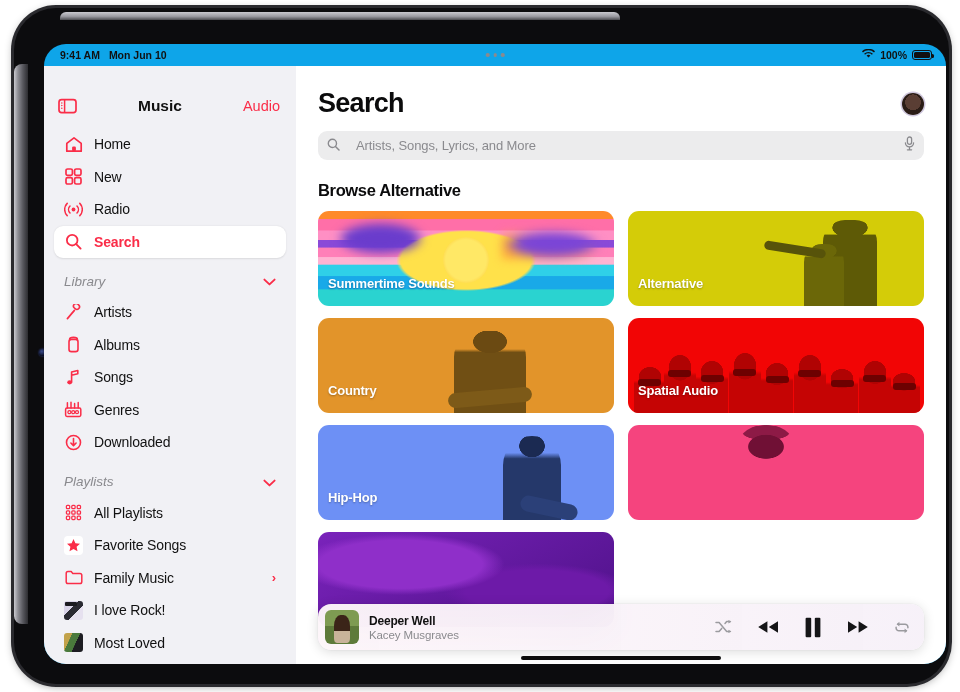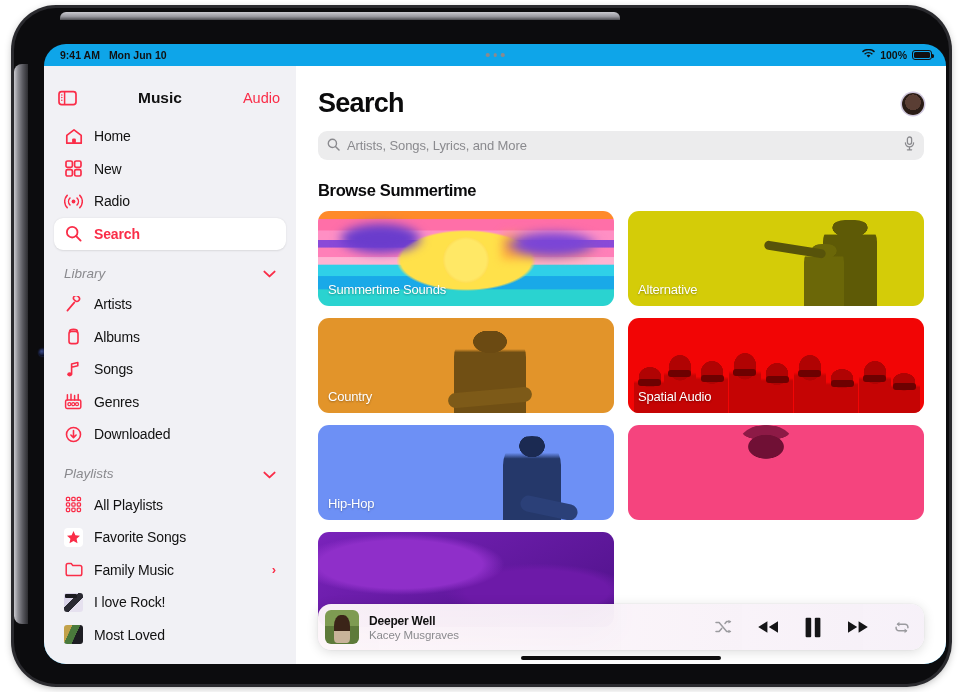--- a/index.html
+++ b/index.html
@@ -64,21 +64,21 @@
   }
   #battery-fill{ height:100%; width:100%; background:#111; border-radius:1.5px; }
 
   
   #app-body{ flex:1; display:flex; min-height:0; position:relative; }
 
   
   #sidebar{
     width:252px; flex:none; background:#f1f1f5;
     display:flex; flex-direction:column; overflow:hidden;
-    padding-top:12px;
+    padding-top:20px;
   }
   #sidebar-header{
     height:40px; flex:none; display:flex; align-items:center;
     padding:0 16px 0 14px; gap:10px;
   }
   #sidebar-title{ flex:1; text-align:center; font-size:15.5px; font-weight:bold; color:#111; }
   #edit-button{ font-size:14.5px; color:#fa2d48; }
   #sidebar-scroll{ flex:1; overflow:hidden; padding:2px 10px 0 10px; }
 
   .nav-row{
@@ -113,38 +113,38 @@
   #page-title{ font-size:27px; font-weight:bold; color:#0b0b0c; letter-spacing:-.7px; flex:1; }
   #avatar{
     width:22px;height:22px;border-radius:50%;flex:none;
     background:radial-gradient(circle at 50% 42%,#5a3e34 0 46%,#2a1c16 47% 100%),
                linear-gradient(#c9bedd,#b4a7cc);
     box-shadow:0 0 0 1.5px #cfc7de;
   }
 
   #search-field{
     margin-top:12px; height:29px; background:#ececed; border-radius:9px;
-    display:flex; align-items:center; gap:7px; padding:0 9px;
+    display:flex; align-items:center; gap:16px; padding:0 9px;
   }
   #search-field .ph{ flex:1; font-size:13px; color:#8a8a8e; letter-spacing:-.1px; }
 
   #browse-title{
     margin-top:21px; font-size:16.5px; font-weight:bold; color:#0b0b0c; letter-spacing:-.35px;
   }
 
   #tile-grid{
     margin-top:11px; display:grid; grid-template-columns:1fr 1fr;
     gap:12px 14px;
   }
   .tile{
     height:95px; border-radius:11px; overflow:hidden; position:relative;
   }
   .tile .cap{
-    position:absolute; left:10px; bottom:9px; z-index:6;
-    font-size:13px; font-weight:normal; color:#fff; letter-spacing:-.2px;
+    position:absolute; left:10px; bottom:15px; z-index:6;
+    font-size:13px; font-weight:bold; color:#fff; letter-spacing:-.2px;
     text-shadow:0 1px 2px rgba(0,0,0,.30);
   }
 
   
   .art-summer{
     position:absolute; inset:0;
     background:
       radial-gradient(ellipse 38% 52% at 50% 52%, #ffe14a 0 58%, rgba(255,225,74,0) 62%),
       linear-gradient(180deg,
         #ff8a2a 0 8%, #ff6fa8 9% 20%, #ff8fc4 21% 30%,
@@ -548,21 +548,21 @@
           </span>
           <span class="ph">Artists, Songs, Lyrics, and More</span>
           <span>
             <svg width="11" height="15" viewBox="0 0 11 15">
                 <rect x="3.4" y="1" width="4.2" height="7.4" rx="2.1" fill="none" stroke="#8a8a8e" stroke-width="1.3"></rect>
                 <path d="M1.4 6.8a4.1 4.1 0 0 0 8.2 0M5.5 10.9V13.6M3.4 13.8h4.2" fill="none" stroke="#8a8a8e" stroke-width="1.3" stroke-linecap="round"></path>
               </svg>
           </span>
         </div>
 
-        <div id="browse-title">Browse Summertime</div>
+        <div id="browse-title">Browse Alternative</div>
 
         <div id="tile-grid">
 
           <div class="tile">
             <div class="art-summer"></div>
             <div class="sun"></div>
             <span class="cap">Summertime Sounds</span>
           </div>
 
           <div class="tile">

